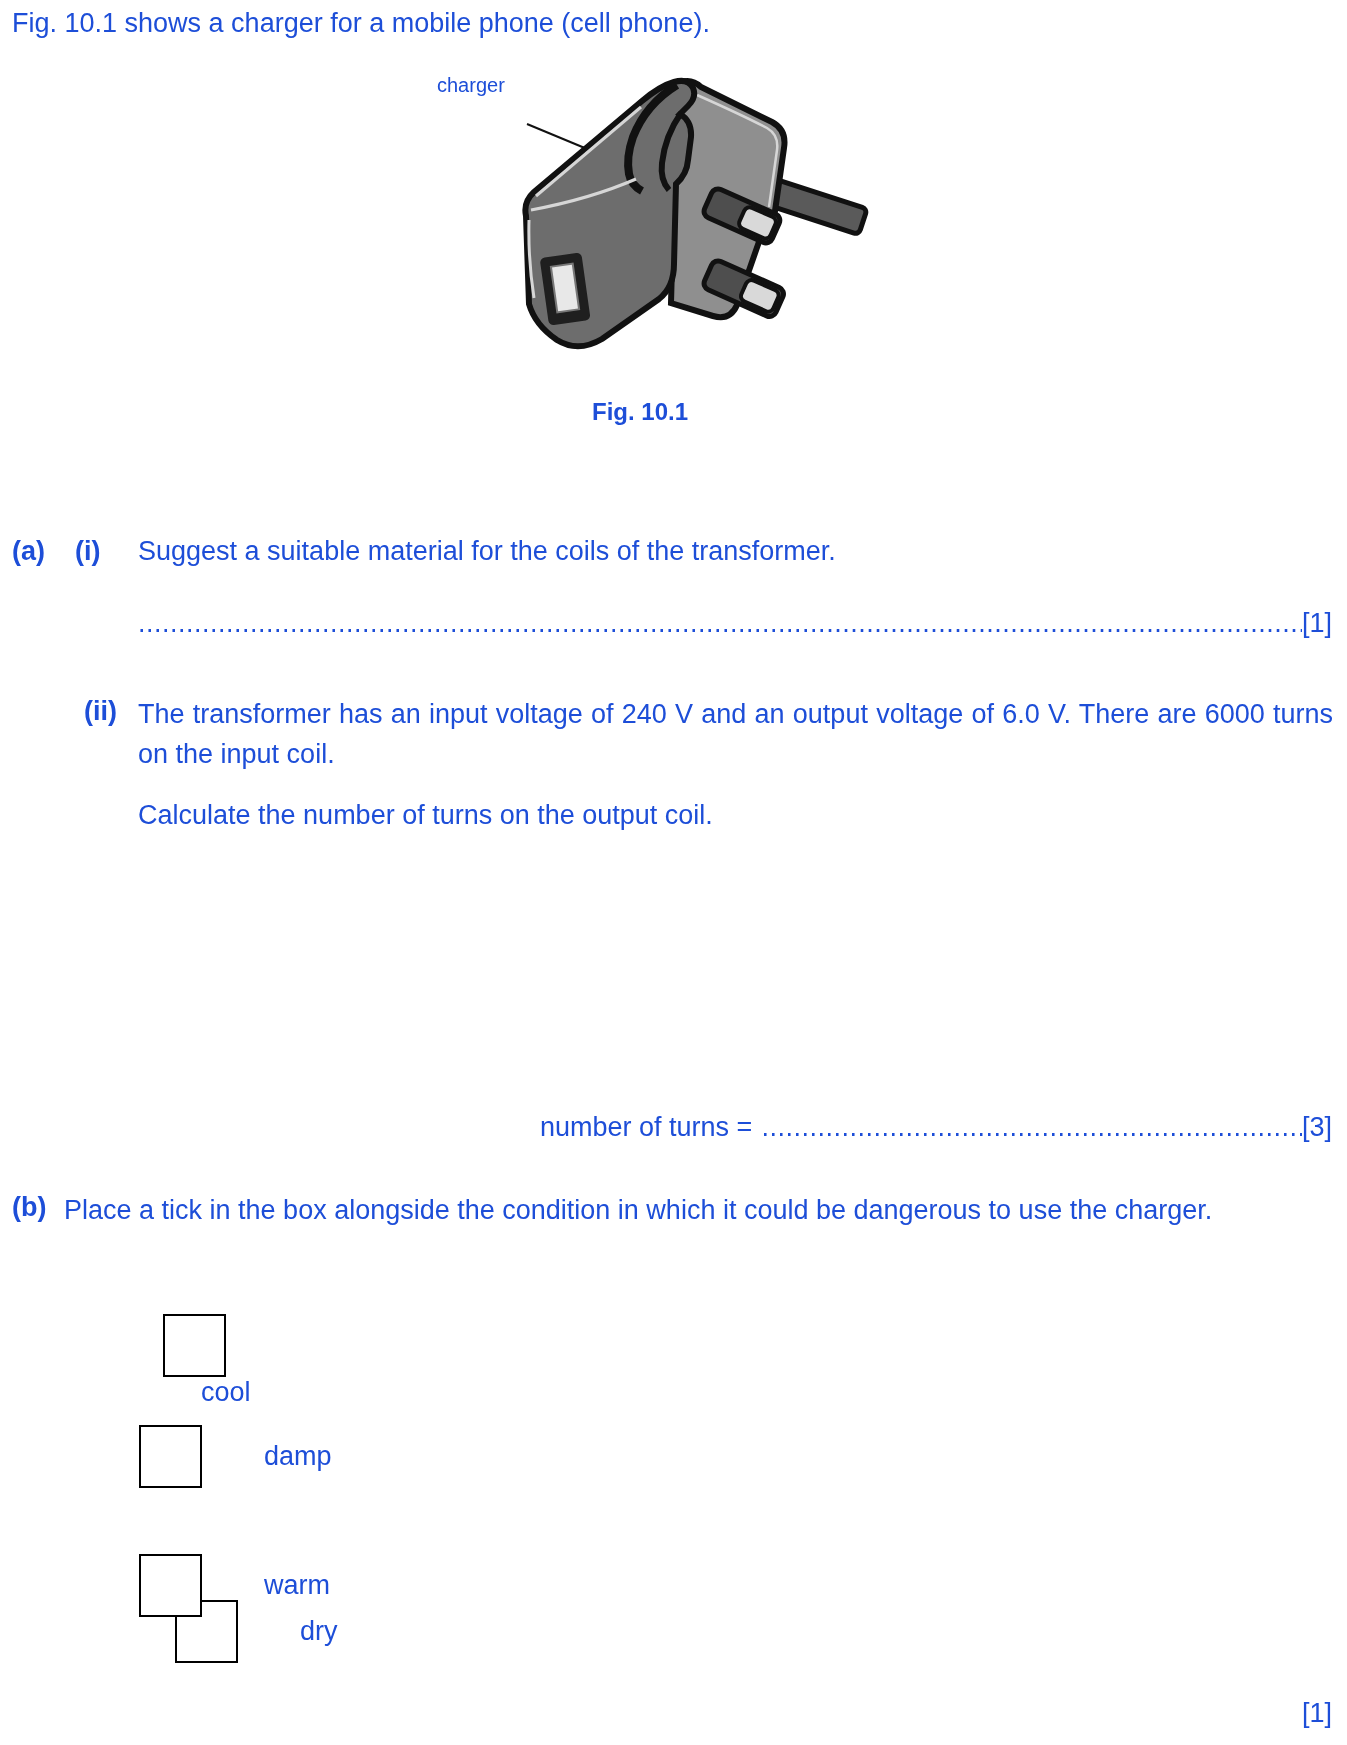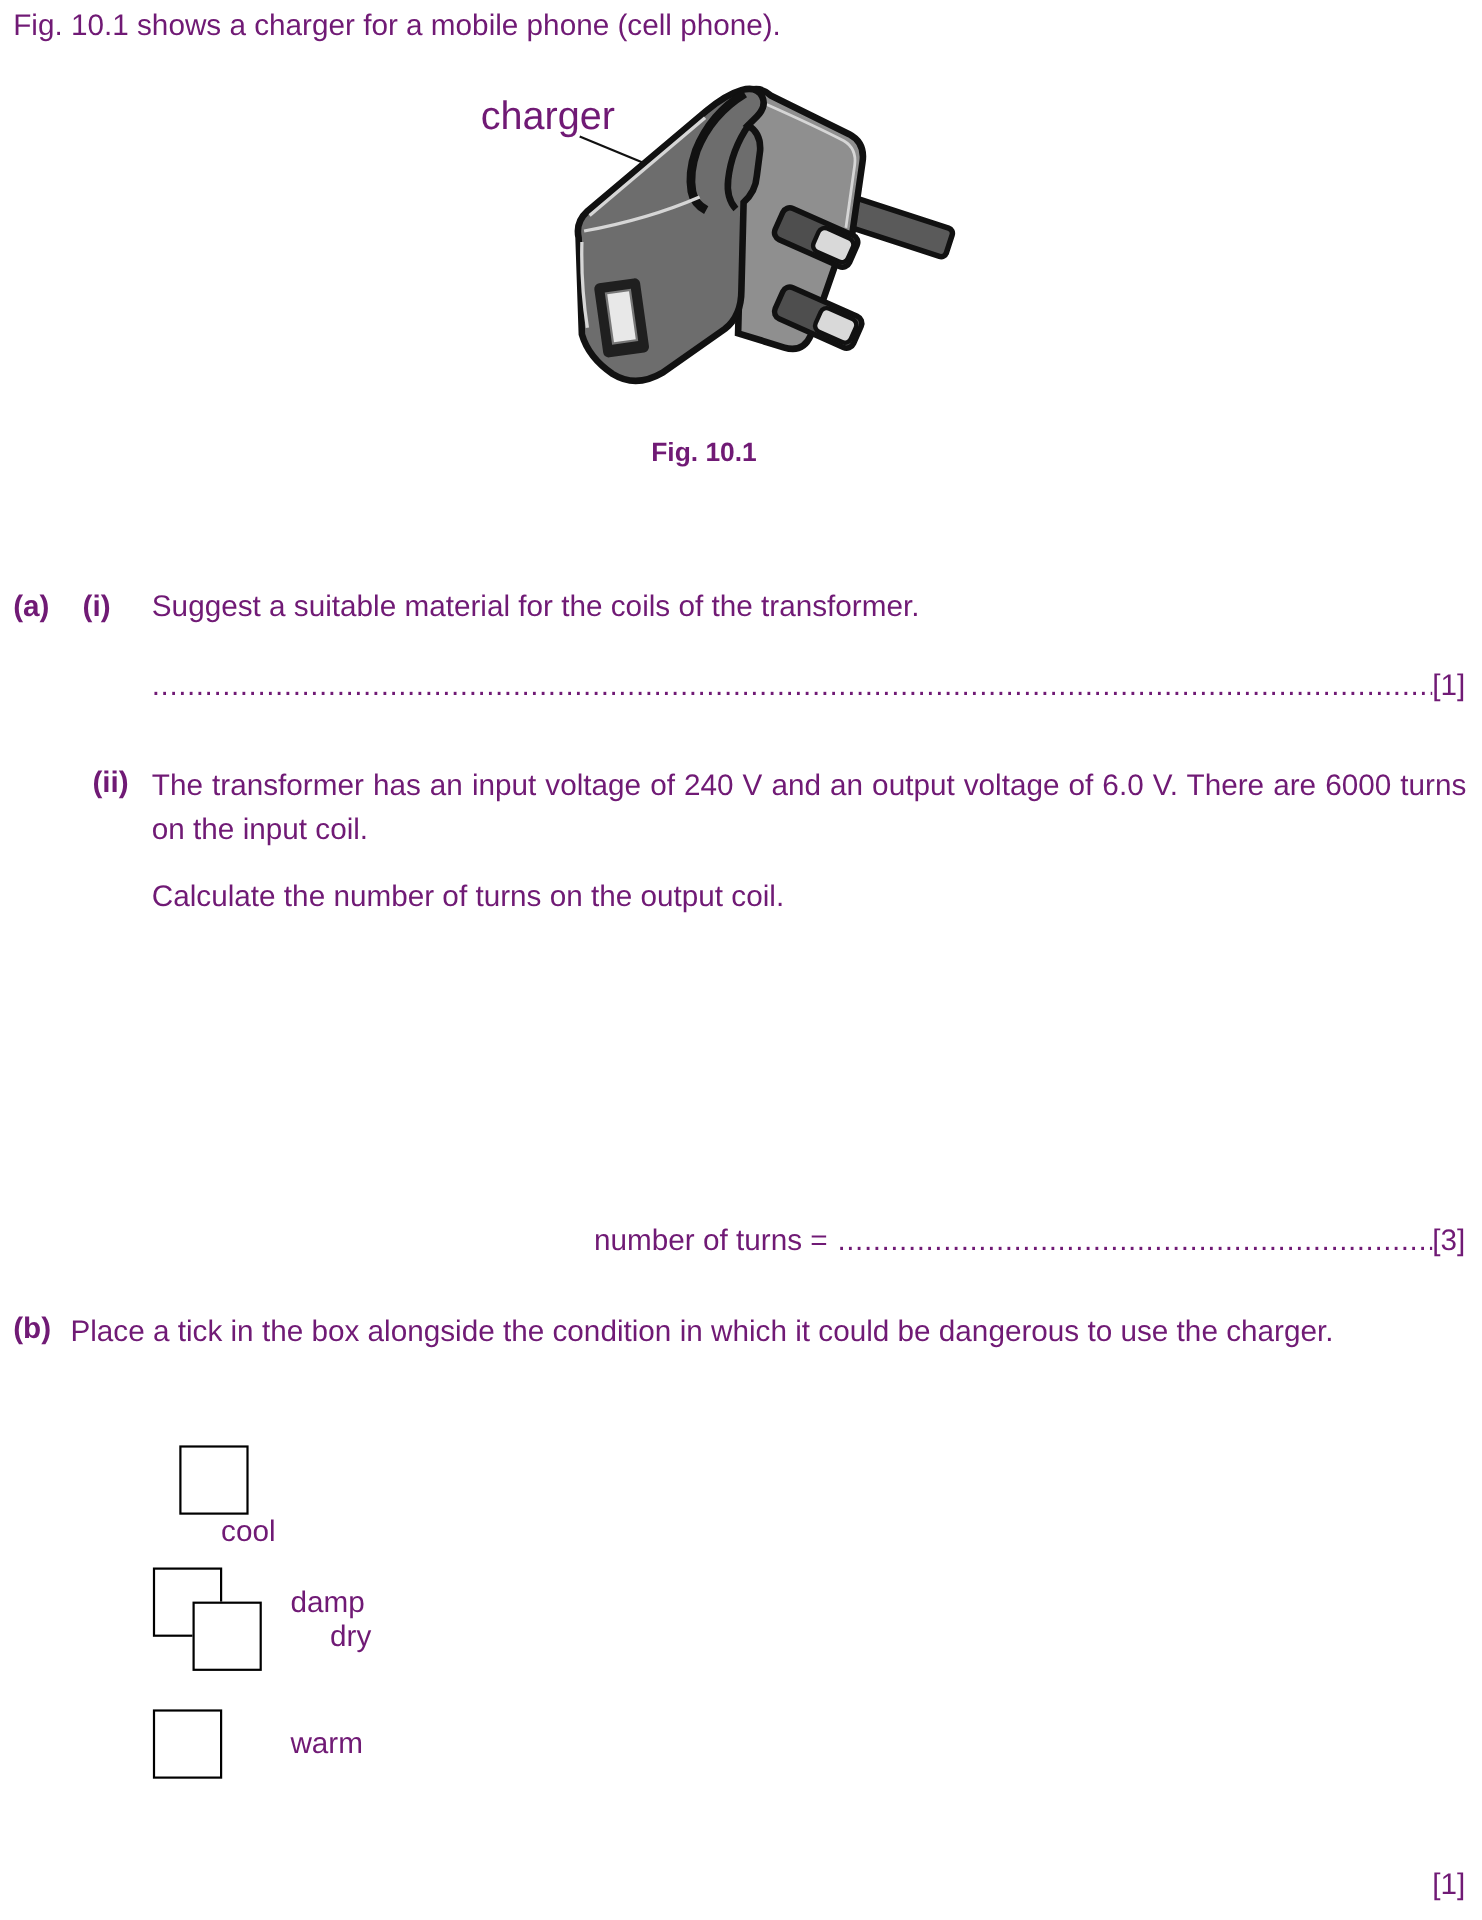--- a/index.html
+++ b/index.html
@@ -1,21 +1,21 @@
 <!DOCTYPE html>
 <html><head>
 <meta charset="utf-8">
 <style>
   * { margin:0; padding:0; box-sizing:border-box; }
   html,body { background:#ffffff; }
   .page {
     position:relative;
     width:1347px; height:1745px;
     background:#ffffff;
-    color:#701a75;
+    color:#1d4ed8;
     font-family:"Liberation Sans","DejaVu Sans",sans-serif;
     font-size:27px;
     overflow:hidden;
   }
   .abs { position:absolute; }
   .bold { font-weight:bold; }
   .para { text-align:justify; line-height:40px; }
   .answer-row {
     display:flex; align-items:baseline;
   }
@@ -34,21 +34,21 @@
   .optlabel { margin-left:62px; }
   .caption { text-align:center; }
 </style>
 </head>
 <body>
 
 <div class="page">
 
   <div class="abs" style="left:12px; top:8px;">Fig. 10.1 shows a charger for a mobile phone (cell phone).</div>
 
-  <div class="abs" style="left:437px; top:84px; font-size:36px;">charger</div>
+  <div class="abs" style="left:437px; top:74px; font-size:20px;">charger</div>
 
   <svg class="abs" style="left:430px; top:68px;" width="450" height="292" viewBox="0 0 450 292">
 
     <line x1="97" y1="56" x2="174" y2="88" stroke="#111" stroke-width="2"></line>
 
     <g transform="rotate(18 320 126)">
       <rect x="316" y="104" width="120" height="27" rx="5" stroke="#111" stroke-width="5" fill="#5a5a5a"></rect>
     </g>
 
     <path d="M247,16 Q260,9 271,19 L342,54 Q357,62 354,80 L345,143 Q343,158 331,168 L307,237 Q300,253 283,248 L241,235 Z" stroke="#111" stroke-width="6" fill="#8f8f8f"></path>
@@ -105,21 +105,21 @@
   <div class="abs para" style="left:64px; top:1190px; width:1268px;">Place a tick in the box alongside the condition in which it could be dangerous to use the charger.</div>
 
   <div class="abs optrow" style="left:139px; top:1314px;flex-direction:column;">
     <div class="tickbox"></div>
     <div class="optlabel">cool</div>
   </div>
   <div class="abs optrow" style="left:139px; top:1425px;">
     <div class="tickbox"></div>
     <div class="optlabel">damp</div>
   </div>
-  <div class="abs optrow" style="left:139px; top:1456px;padding-left:36px;">
+  <div class="abs optrow" style="left:139px; top:1600px;padding-left:36px;">
     <div class="tickbox"></div>
     <div class="optlabel">dry</div>
   </div>
   <div class="abs optrow" style="left:139px; top:1554px;">
     <div class="tickbox"></div>
     <div class="optlabel">warm</div>
   </div>
 
   <div class="abs" style="left:1240px; top:1698px; width:92px; text-align:right;">[1]</div>
 

